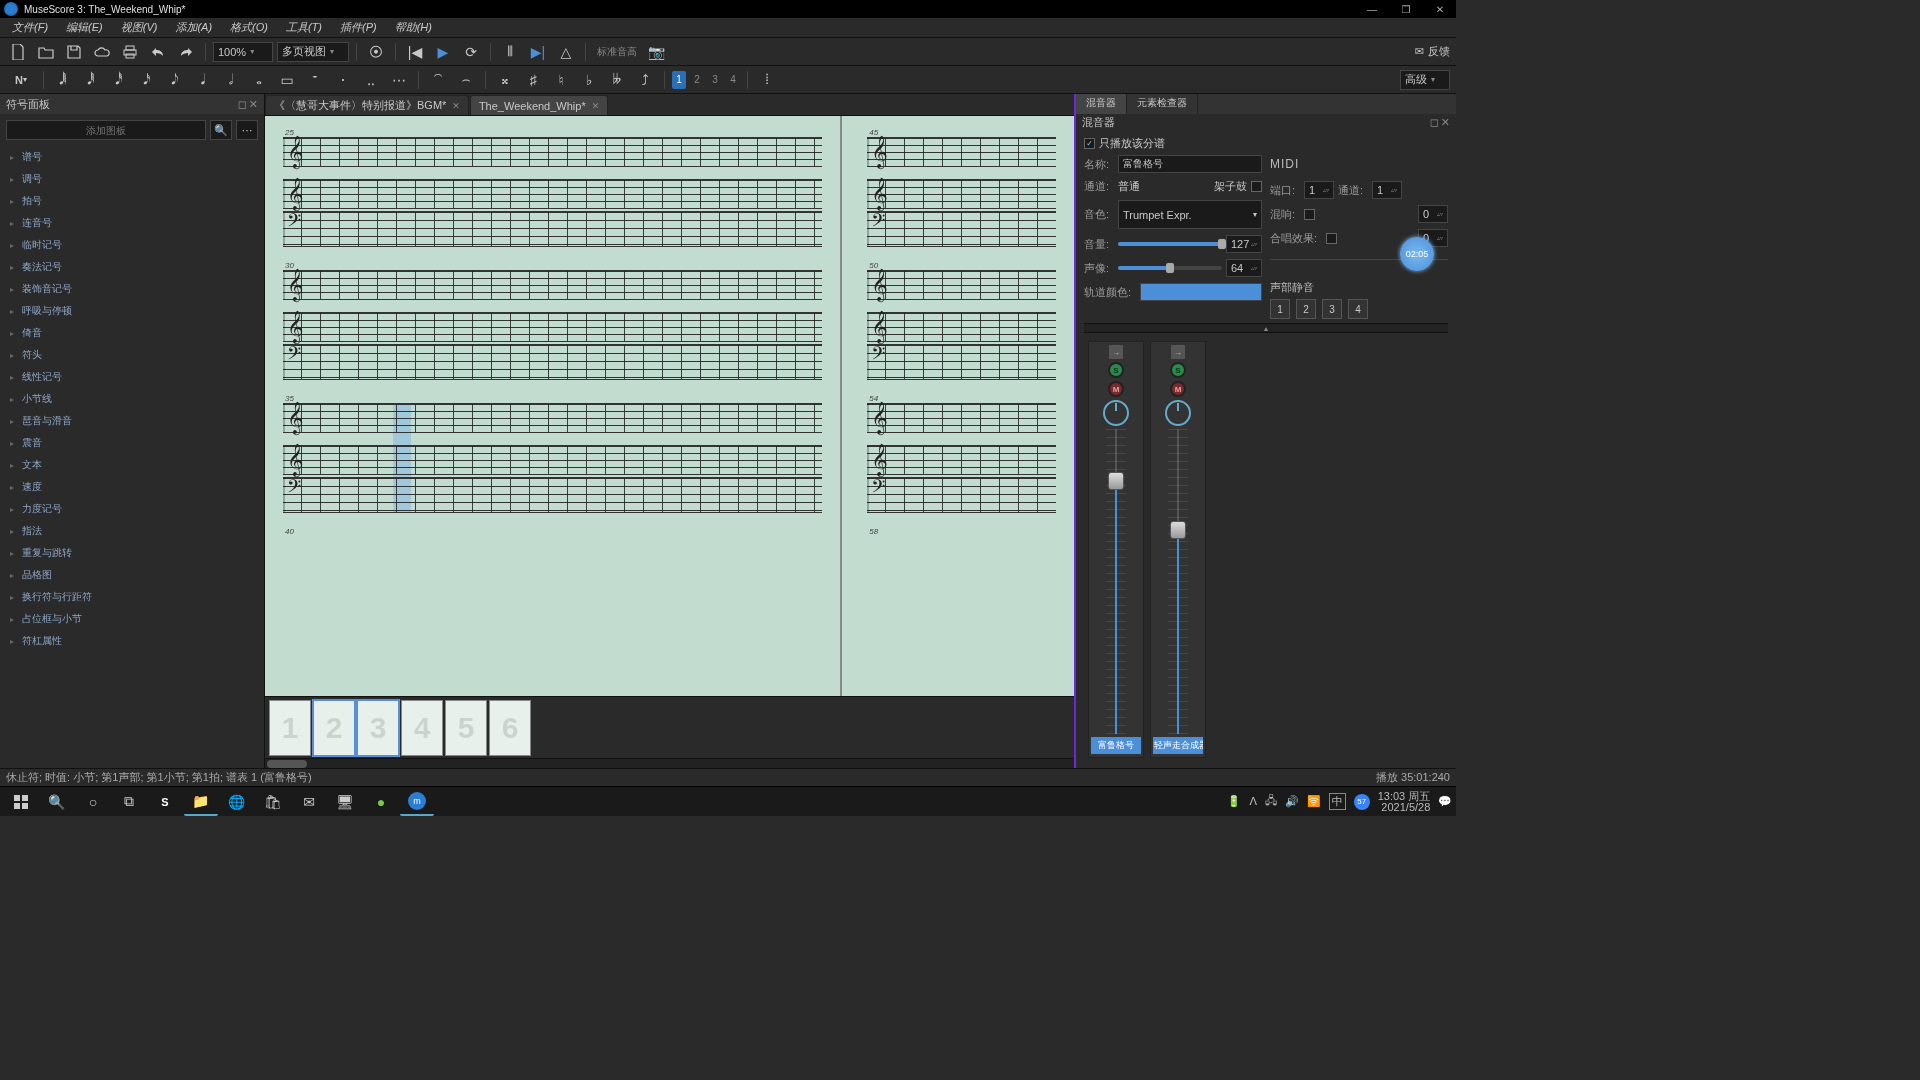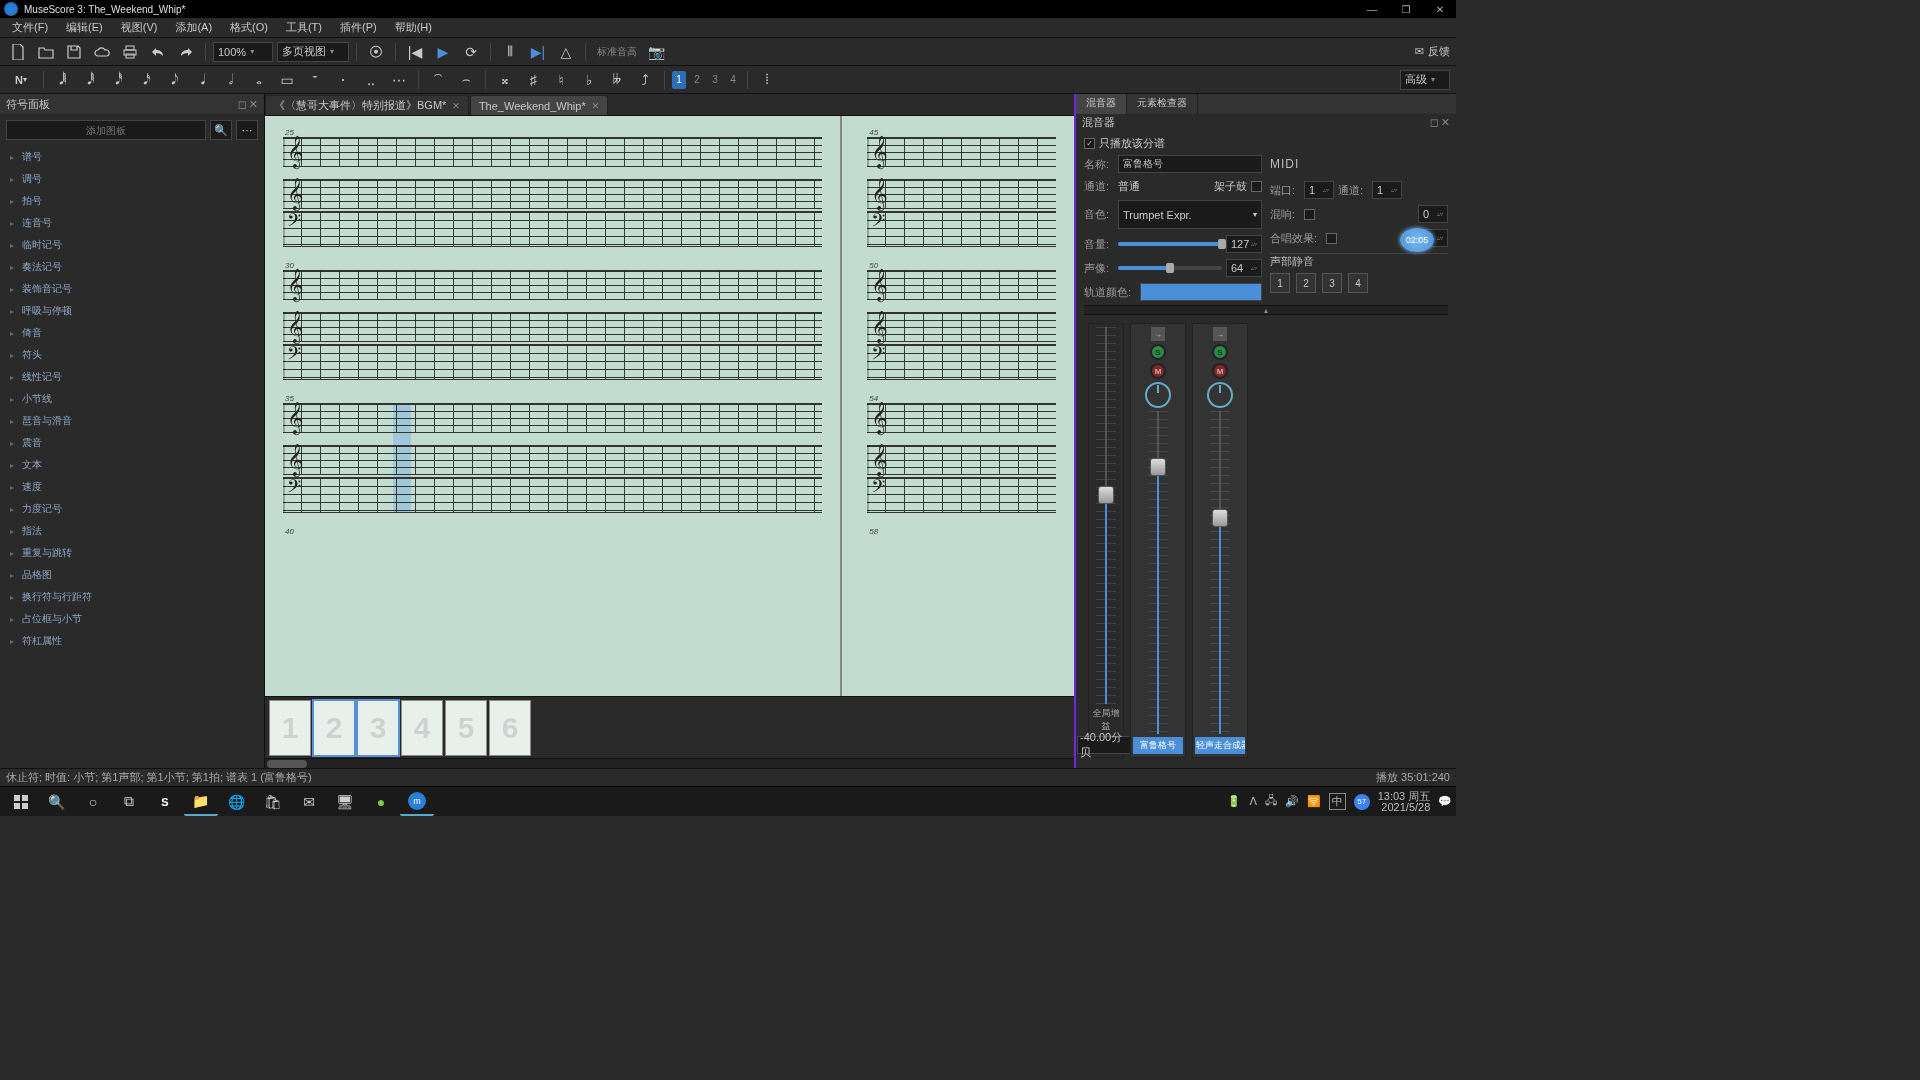--- a/index.html
+++ b/index.html
@@ -7,21 +7,21 @@
 .window { width: 100%; height: 100%; display: flex; flex-direction: column; }
 
 
 .title-bar { height: 18px; background: #000; color: #e0e0e0; display: flex; align-items: center; padding: 0 4px; }
 .title-bar .logo { width: 14px; height: 14px; border-radius: 50%; background: radial-gradient(circle,#2a7fd4 40%,#1a5a9a); margin-right: 6px; display: inline-block; }
 .title-bar .title { flex: 1; font-size: 10px; }
 .win-btns { display: flex; gap: 10px; }
 .win-btn { width: 24px; height: 14px; display: flex; align-items: center; justify-content: center; color: #aaa; font-size: 10px; cursor: pointer; }
 
 
-.menu-bar { height: 20px; background: #2a2a2a; border-bottom: 1px solid #111; display: flex; align-items: center; padding: 0 4px; gap: 2px; }
+.menu-bar { height: 20px; background: #2a2a2a; border-bottom: 1px solid #111; display: flex; align-items: center; padding: 0 4px; gap: 2px; font-style: italic; }
 .menu-item { padding: 2px 8px; font-size: 11px; cursor: pointer; }
 
 
 .toolbar { height: 28px; background: #2a2a2a; border-bottom: 1px solid #111; display: flex; align-items: center; padding: 0 6px; gap: 4px; }
 .tb-btn { width: 24px; height: 22px; display: flex; align-items: center; justify-content: center; color: #c8c8c8; cursor: pointer; border-radius: 2px; font-size: 14px; }
 .tb-sep { width: 1px; height: 18px; background: #444; margin: 0 3px; }
 .tb-select { background: #1a1a1a; border: 1px solid #444; color: #c8c8c8; height: 20px; padding: 0 4px; font-size: 10px; cursor: pointer; display: flex; align-items: center; gap: 4px; }
 .tb-select::after { content: "▾"; font-size: 8px; color: #888; }
 .tb-label { font-size: 10px; color: #888; padding: 0 4px; }
 .spacer { flex: 1; }
@@ -120,21 +120,21 @@
 .status-bar { height: 18px; background: #2a2a2a; border-top: 1px solid #111; display: flex; align-items: center; padding: 0 6px; font-size: 10px; color: #aaa; }
 .status-bar .right { margin-left: auto; }
 
 
 .taskbar { height: 30px; background: #1a1a1a; border-top: 1px solid #000; display: flex; align-items: center; padding: 0 4px; gap: 2px; }
 .task-btn { width: 34px; height: 28px; display: flex; align-items: center; justify-content: center; cursor: pointer; color: #ccc; font-size: 14px; border-radius: 2px; }
 .task-btn.active { border-bottom: 2px solid #5ac; }
 .tray { margin-left: auto; display: flex; align-items: center; gap: 8px; color: #bbb; font-size: 9px; }
 .clock { text-align: right; line-height: 11px; font-size: 9px; }
 
-.timer-badge { position: absolute; right: 14px; top: 50%; width: 34px; height: 24px; border-radius: 50%; background: radial-gradient(circle,#7ab8f0,#4a8fd8); color: #fff; font-size: 9px; display: flex; align-items: center; justify-content: center; box-shadow: 0 0 4px #7ab8f0; }
+.timer-badge { position: absolute; right: 14px; top: 50%; width: 34px; height: 34px; border-radius: 50%; background: radial-gradient(circle,#7ab8f0,#4a8fd8); color: #fff; font-size: 9px; display: flex; align-items: center; justify-content: center; box-shadow: 0 0 4px #7ab8f0; }
 
 svg { display: block; }
 </style>
 </head>
 <body>
 
 <div class="window">
 
   <div class="title-bar">
     <span class="logo"></span>
@@ -528,45 +528,34 @@
                 </div>
               </div>
             <div class="mix-row">
                 <span class="lbl" style="width:52px">合唱效果:</span>
                 <span class="checkbox"></span>
                 <div style="flex:1"></div>
                 <div class="spin" style="width:30px">
                   <span>0</span>
                 </div>
               </div>
-            <div style="border-top:1px solid #444;padding-top:0">
+            <div style="border-top:1px solid #444;margin-top:6px;padding-top:20px">
               <div style="font-size:11px;color:#bbb">声部静音</div>
               <div class="mute-row">
                 <div class="mute-btn">1</div>
                 <div class="mute-btn">2</div>
                 <div class="mute-btn">3</div>
                 <div class="mute-btn">4</div>
               </div>
             </div>
             <div class="timer-badge">02:05</div>
           </div>
         </div>
         <div class="collapse-bar"></div>
         <div class="channel-strips">
-          <div class="strip master">
-            <div class="fader-track">
-              <div class="fader-ticks"></div>
-              <div class="fader-fill" style="height:55%"></div>
-              <div class="fader-handle" style="bottom:53%"></div>
-            </div>
-            <div class="master-gain-label">全局增益</div>
-            <div class="master-gain-val">
-                <span>-40.00分贝</span>
-              </div>
-          </div>
           <div class="strip">
             <div class="strip-arrow">→</div>
             <div class="sm-btn sm-s">S</div>
             <div class="sm-btn sm-m">M</div>
             <div class="pan-knob"></div>
             <div class="fader-track">
               <div class="fader-ticks"></div>
               <div class="fader-fill" style="height:82%"></div>
               <div class="fader-handle" style="bottom:80%"></div>
             </div>

